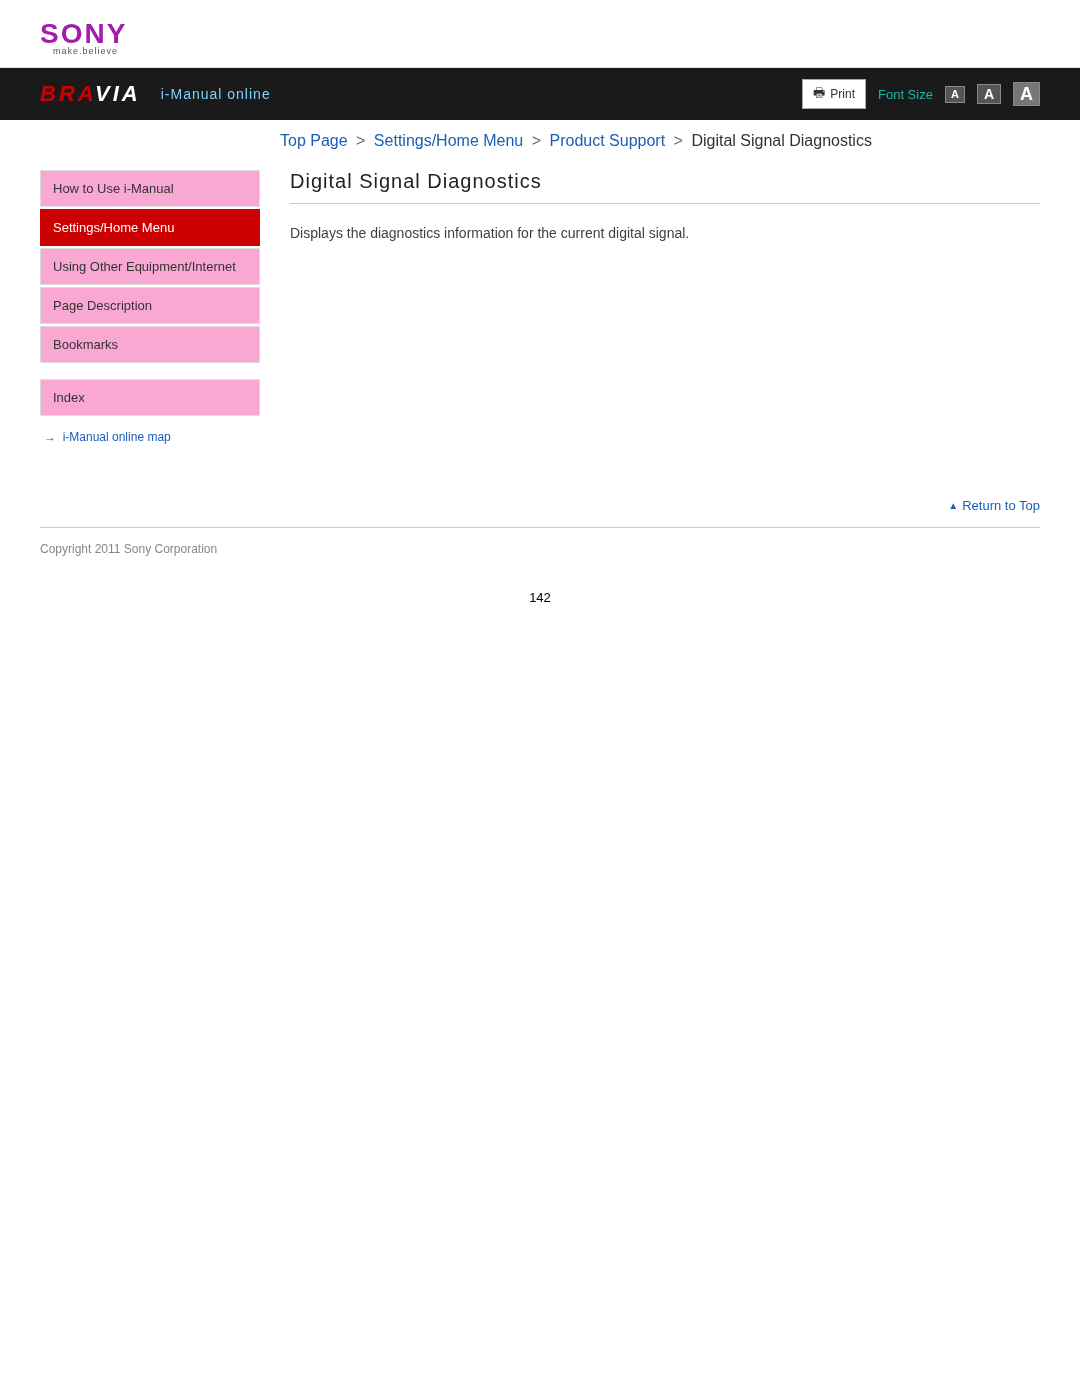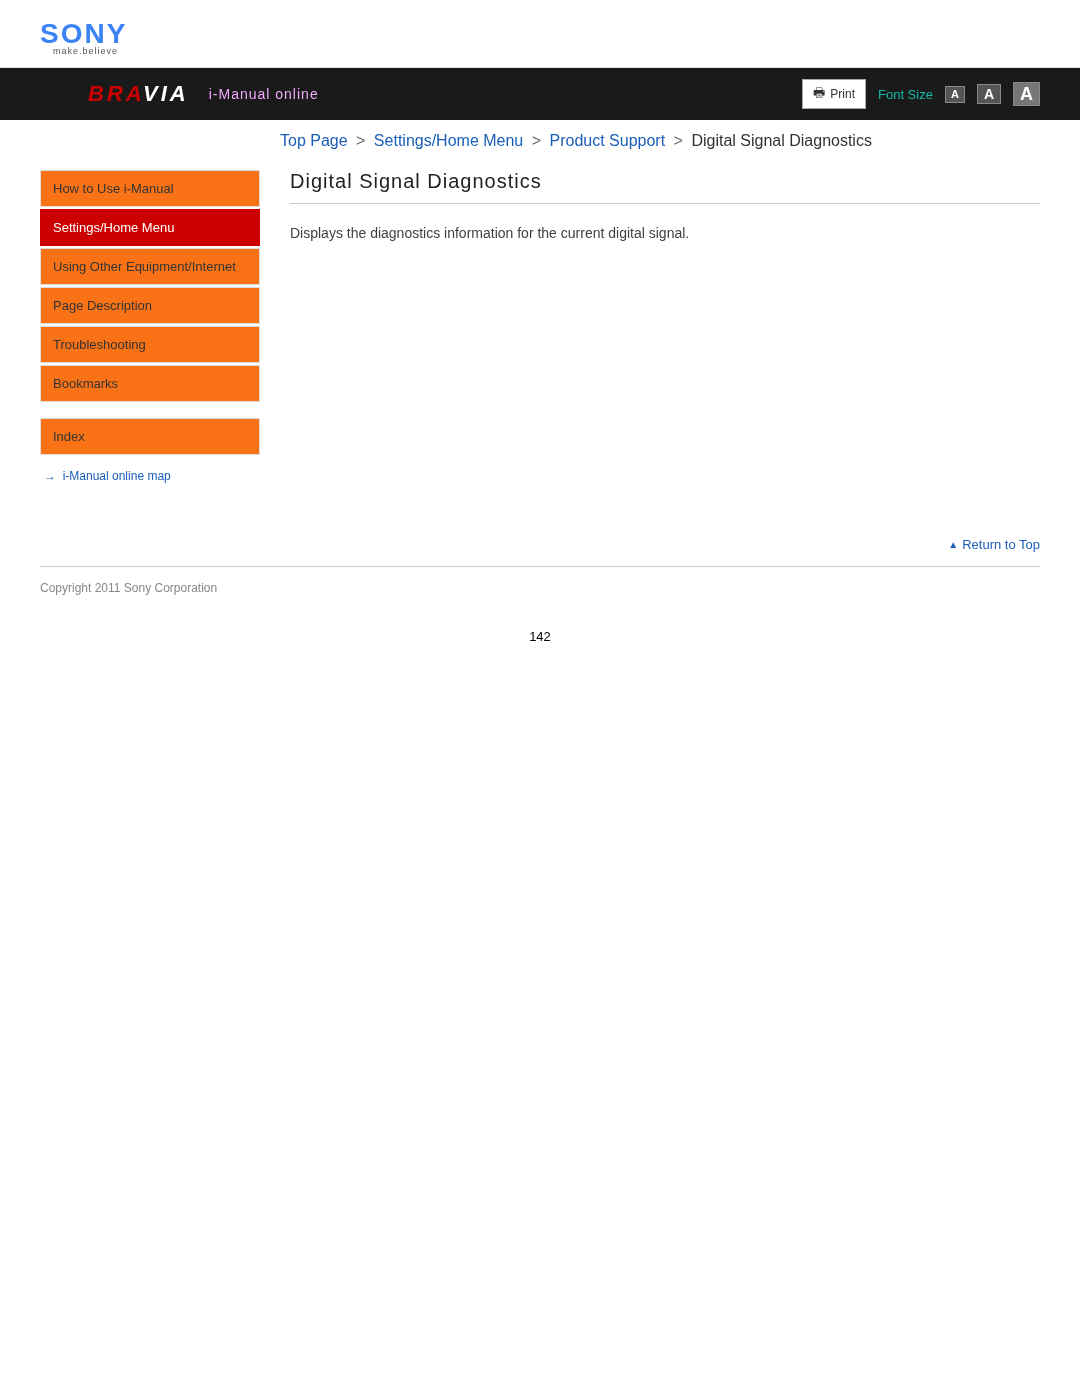--- a/index.html
+++ b/index.html
@@ -17,21 +17,21 @@
       padding: 18px 40px 10px 40px;
       border-bottom: 1px solid #ddd;
     }
     .sony-logo {
       display: inline-block;
     }
     .sony-logo .sony-text {
       font-size: 28px;
       font-weight: bold;
       letter-spacing: 2px;
-      color: #3b82f6;
+      color: #a21caf;
       font-family: Arial, sans-serif;
     }
     .sony-logo .tagline {
       font-size: 9px;
       color: #555;
       display: block;
       letter-spacing: 1px;
       margin-top: -4px;
       margin-left: 13px;
     }
@@ -51,24 +51,24 @@
       gap: 20px;
     }
     .bravia-logo {
       color: #fff;
       font-size: 22px;
       font-weight: bold;
       font-family: Arial, sans-serif;
       letter-spacing: 3px;
       font-style: italic;
     }
-    .bravia-logo span.bra { color: #c00; margin-left: 48px; }
+    .bravia-logo span.bra { color: #c00; }
     .bravia-logo span.via { color: #fff; }
     .imanual-text {
-      color: #f0abfc;
+      color: #7dd3fc;
       font-size: 14px;
       letter-spacing: 1px;
     }
     .bravia-right {
       display: flex;
       align-items: center;
       gap: 12px;
     }
     .print-btn {
       background: #fff;
@@ -126,21 +126,21 @@
     
     .sidebar {
       width: 220px;
       flex-shrink: 0;
       padding-top: 20px;
     }
     .sidebar-item {
       display: block;
       padding: 10px 12px;
       border: 1px solid #ddd;
-      background: #f97316;
+      background: #f9a8d4;
       margin-bottom: 2px;
       cursor: pointer;
       font-size: 13px;
       color: #333;
       text-decoration: none;
     }
     .sidebar-item.active {
       background: #c00;
       color: #fff;
       border-color: #c00;
@@ -266,23 +266,20 @@
     <a class="sidebar-item active" href="#">
       <span>Settings/Home Menu</span>
     </a>
     <a class="sidebar-item" href="#">
       <span>Using Other Equipment/Internet</span>
     </a>
     <a class="sidebar-item" href="#">
       <span>Page Description</span>
     </a>
     <a class="sidebar-item" href="#">
-      <span>Troubleshooting</span>
-    </a>
-    <a class="sidebar-item" href="#">
       <span>Bookmarks</span>
     </a>
     <a class="sidebar-item index-item" href="#">
       <span>Index</span>
     </a>
     <a class="imanual-map-link" href="#">
       <span class="arrow-right">→</span>
       &nbsp;<span>i-Manual online map</span>
     </a>
   </div>

